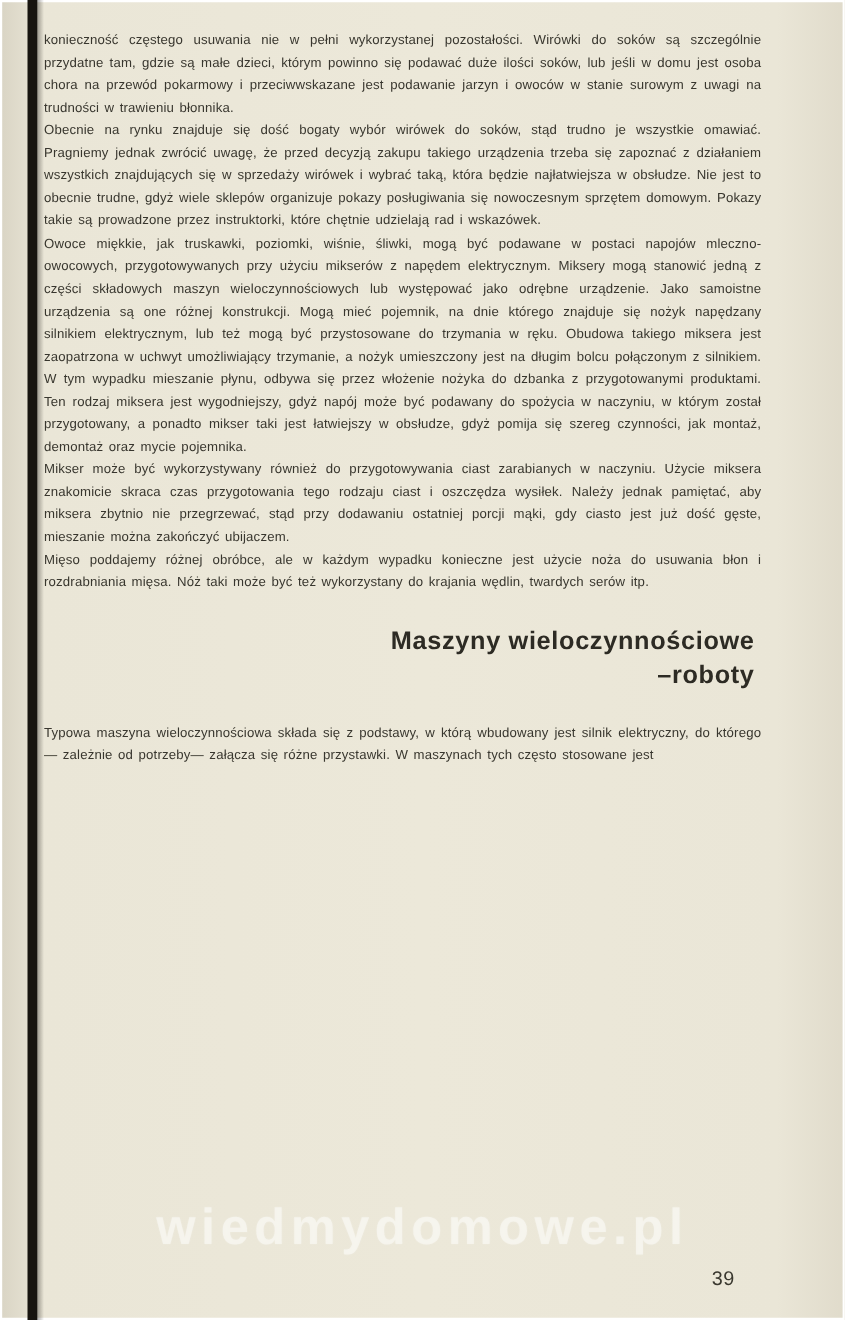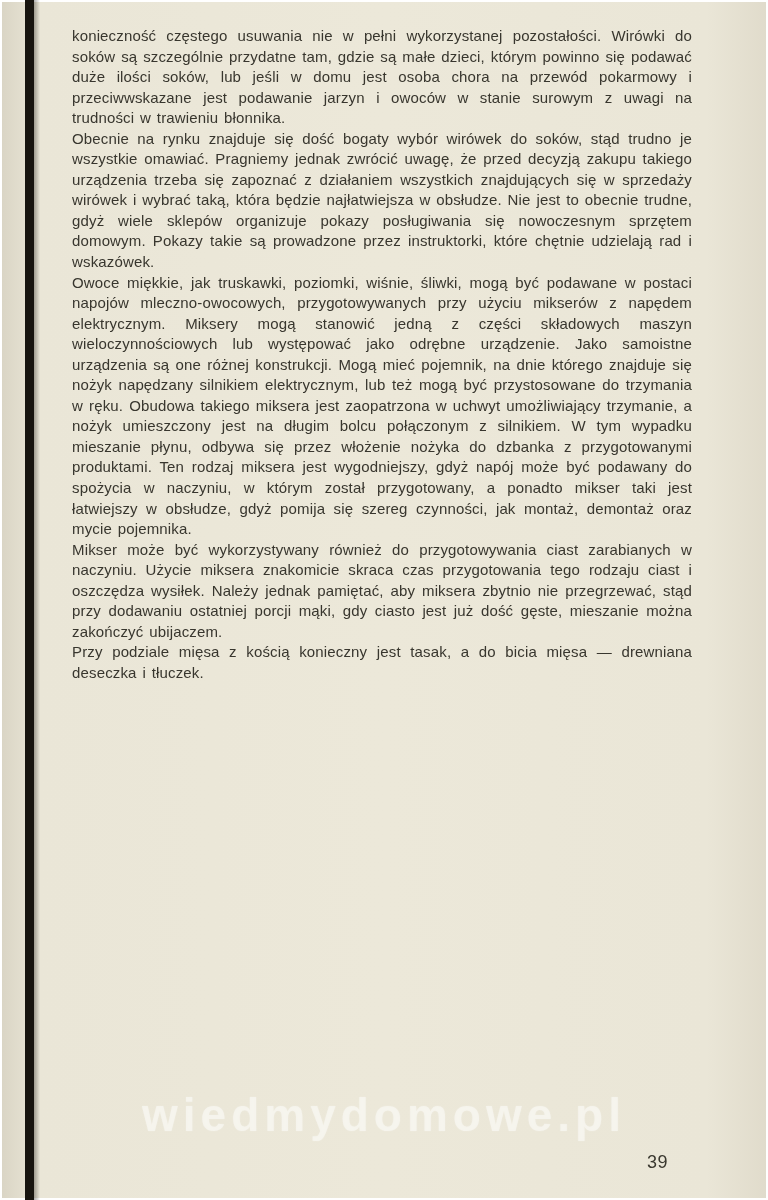--- a/index.html
+++ b/index.html
@@ -36,25 +36,24 @@
   .text-column {
     position: absolute;
     left: 40px;
     top: 26px;
     width: 652px;
     color: #38362e;
   }
   .text-column p {
     margin: 0;
     text-align: justify;
-    font-size: 15px;
+    font-size: 12px;
     line-height: 20.55px;
     letter-spacing: 0.15px;
     word-spacing: 1.5px;
-    padding-left: 32px;
   }
   .section-heading {
     text-align: right;
     font-weight: bold;
     font-size: 23px;
     line-height: 31px;
     letter-spacing: 0.6px;
     color: #2d2b24;
     margin: 27px 6px 27px 0;
   }
@@ -90,22 +89,27 @@
 <div class="scan-page">
 
   <div class="binding-shadow"></div>
   <div class="binding-edge"></div>
 
   <div class="text-column">
     <p>konieczność częstego usuwania nie w pełni wykorzystanej pozostałości. Wirówki do soków są szczególnie przydatne tam, gdzie są małe dzieci, którym powinno się podawać duże ilości soków, lub jeśli w domu jest osoba chora na przewód pokarmowy i przeciwwskazane jest podawanie jarzyn i owoców w stanie surowym z uwagi na trudności w trawieniu błonnika.</p>
     <p>Obecnie na rynku znajduje się dość bogaty wybór wirówek do soków, stąd trudno je wszystkie omawiać. Pragniemy jednak zwrócić uwagę, że przed decyzją zakupu takiego urządzenia trzeba się zapoznać z działaniem wszystkich znajdujących się w sprzedaży wirówek i wybrać taką, która będzie najłatwiejsza w obsłudze. Nie jest to obecnie trudne, gdyż wiele sklepów organizuje pokazy posługiwania się nowoczesnym sprzętem domowym. Pokazy takie są prowadzone przez instruktorki, które chętnie udzielają rad i wskazówek.</p>
     <p>Owoce miękkie, jak truskawki, poziomki, wiśnie, śliwki, mogą być podawane w postaci napojów mleczno-owocowych, przygotowywanych przy użyciu mikserów z napędem elektrycznym. Miksery mogą stanowić jedną z części składowych maszyn wieloczynnościowych lub występować jako odrębne urządzenie. Jako samoistne urządzenia są one różnej konstrukcji. Mogą mieć pojemnik, na dnie którego znajduje się nożyk napędzany silnikiem elektrycznym, lub też mogą być przystosowane do trzymania w ręku. Obudowa takiego miksera jest zaopatrzona w uchwyt umożliwiający trzymanie, a nożyk umieszczony jest na długim bolcu połączonym z silnikiem. W tym wypadku mieszanie płynu, odbywa się przez włożenie nożyka do dzbanka z przygotowanymi produktami. Ten rodzaj miksera jest wygodniejszy, gdyż napój może być podawany do spożycia w naczyniu, w którym został przygotowany, a ponadto mikser taki jest łatwiejszy w obsłudze, gdyż pomija się szereg czynności, jak montaż, demontaż oraz mycie pojemnika.</p>
     <p>Mikser może być wykorzystywany również do przygotowywania ciast zarabianych w naczyniu. Użycie miksera znakomicie skraca czas przygotowania tego rodzaju ciast i oszczędza wysiłek. Należy jednak pamiętać, aby miksera zbytnio nie przegrzewać, stąd przy dodawaniu ostatniej porcji mąki, gdy ciasto jest już dość gęste, mieszanie można zakończyć ubijaczem.</p>
-    <p>Przy podziale mięsa z kością konieczny jest tasak, a do bicia mięsa — drewniana deseczka i tłuczek.</p>
+    <p>Mięso poddajemy różnej obróbce, ale w każdym wypadku konieczne jest użycie noża do usuwania błon i rozdrabniania mięsa. Nóż taki może być też wykorzystany do krajania wędlin, twardych serów itp.</p>
 
+    <h2 class="section-heading">
+      <span class="heading-line">Maszyny wieloczynnościowe</span>
+      <span class="heading-line">–roboty</span>
+    </h2>
 
+    <p>Typowa maszyna wieloczynnościowa składa się z podstawy, w którą wbudowany jest silnik elektryczny, do którego — zależnie od potrzeby— załącza się różne przystawki. W maszynach tych często stosowane jest</p>
   </div>
 
   <div class="watermark">wiedmydomowe.pl</div>
 
   <div class="page-number">39</div>
 
 </div>
 
 </body></html>

